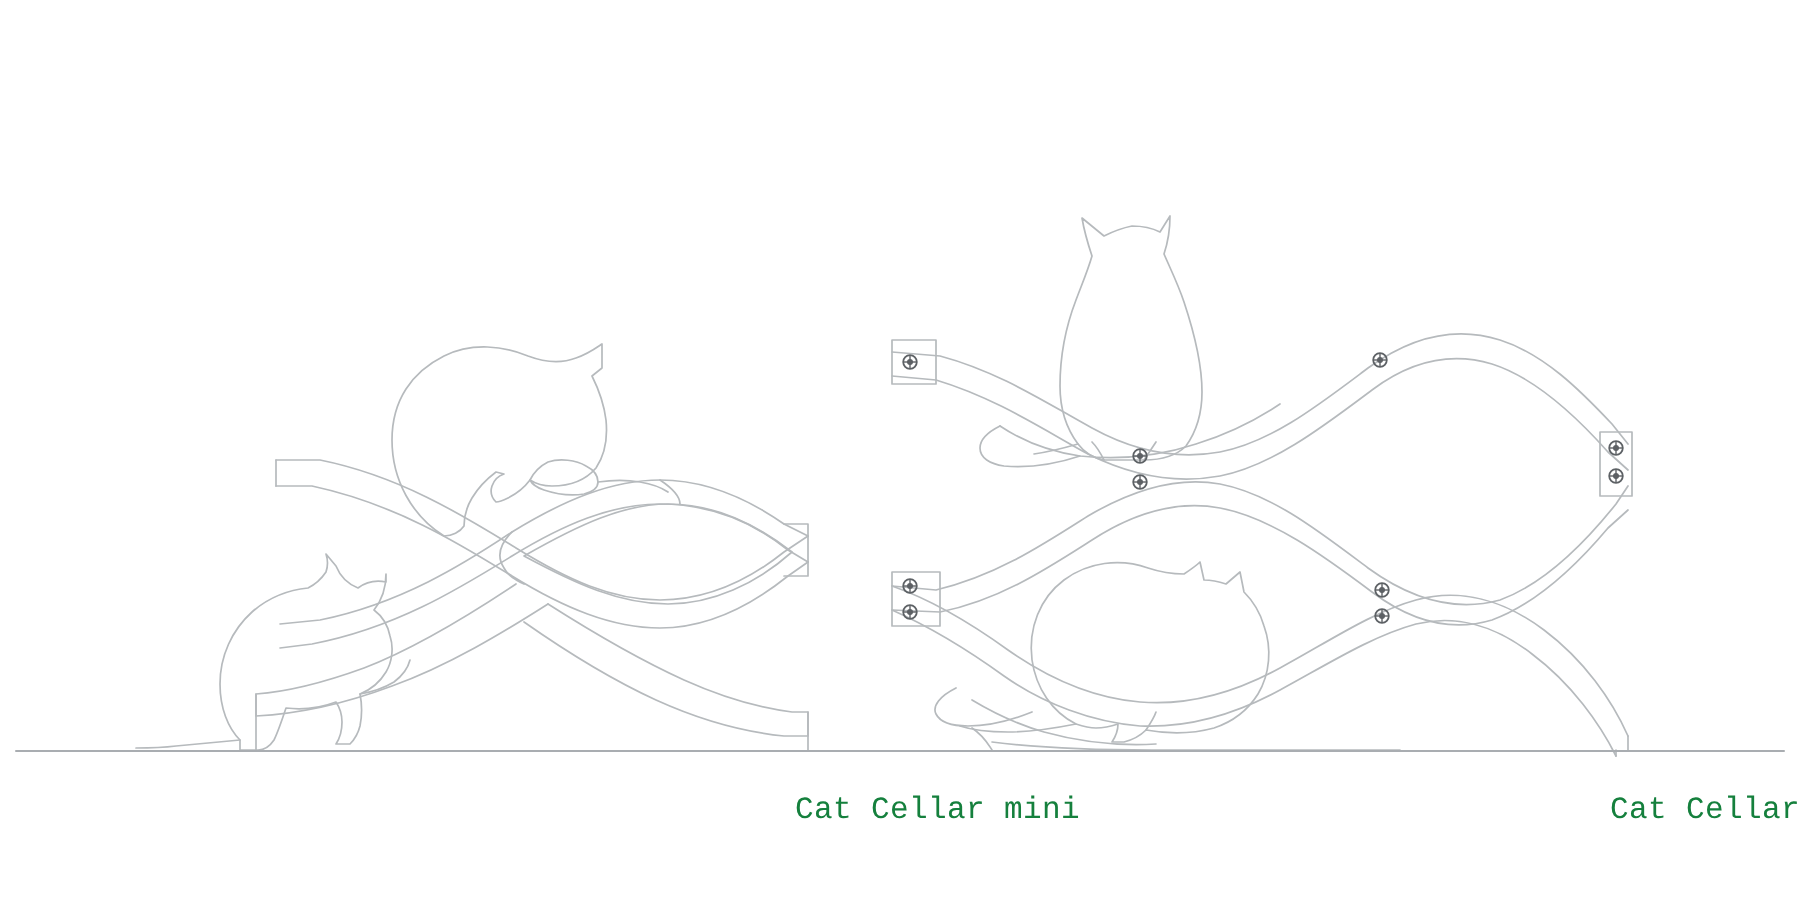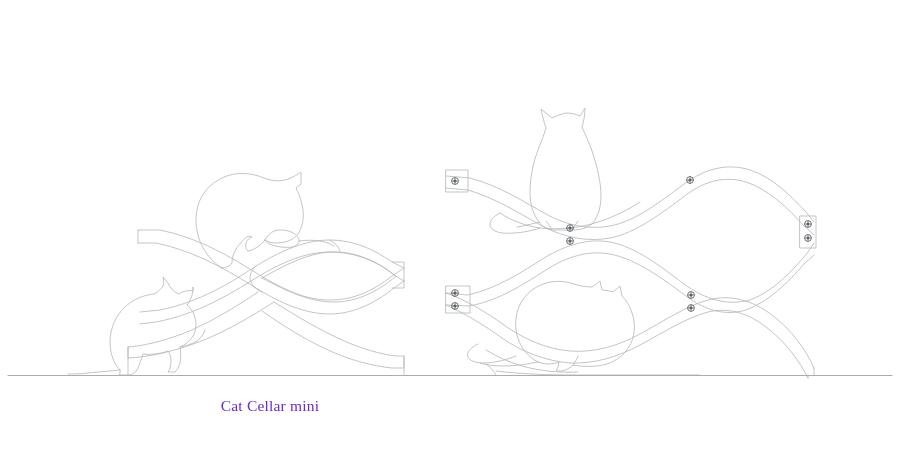--- a/index.html
+++ b/index.html
@@ -20,26 +20,26 @@
     width: 900px;
     height: 455px;
   }
   svg.drawing {
     display: block;
     width: 900px;
     height: 455px;
   }
   .caption {
     position: absolute;
-    font-family: Liberation Serif, serif;
+    font-family: Liberation Mono, monospace;
     font-size: 15.5px;
-    color: #6d28d9;
+    color: #15803d;
     letter-spacing: 0.2px;
     white-space: nowrap;
-    text-align: center;
+    text-align: right;
     line-height: 1;
   }
   #caption-mini {
     left: 0;
     width: 540px;
     top: 398px;
   }
   #caption-full {
     left: 430px;
     width: 470px;
@@ -322,14 +322,15 @@
       <use href="#screw-glyph" x="570" y="228"></use>
       <use href="#screw-glyph" x="570" y="241"></use>
       <use href="#screw-glyph" x="691" y="295"></use>
       <use href="#screw-glyph" x="691" y="308"></use>
     </g>
 
   </svg>
 
   <div class="caption" id="caption-mini">Cat Cellar mini</div>
 
+  <div class="caption" id="caption-full">Cat Cellar</div>
 
 </div>
 
 </body></html>

